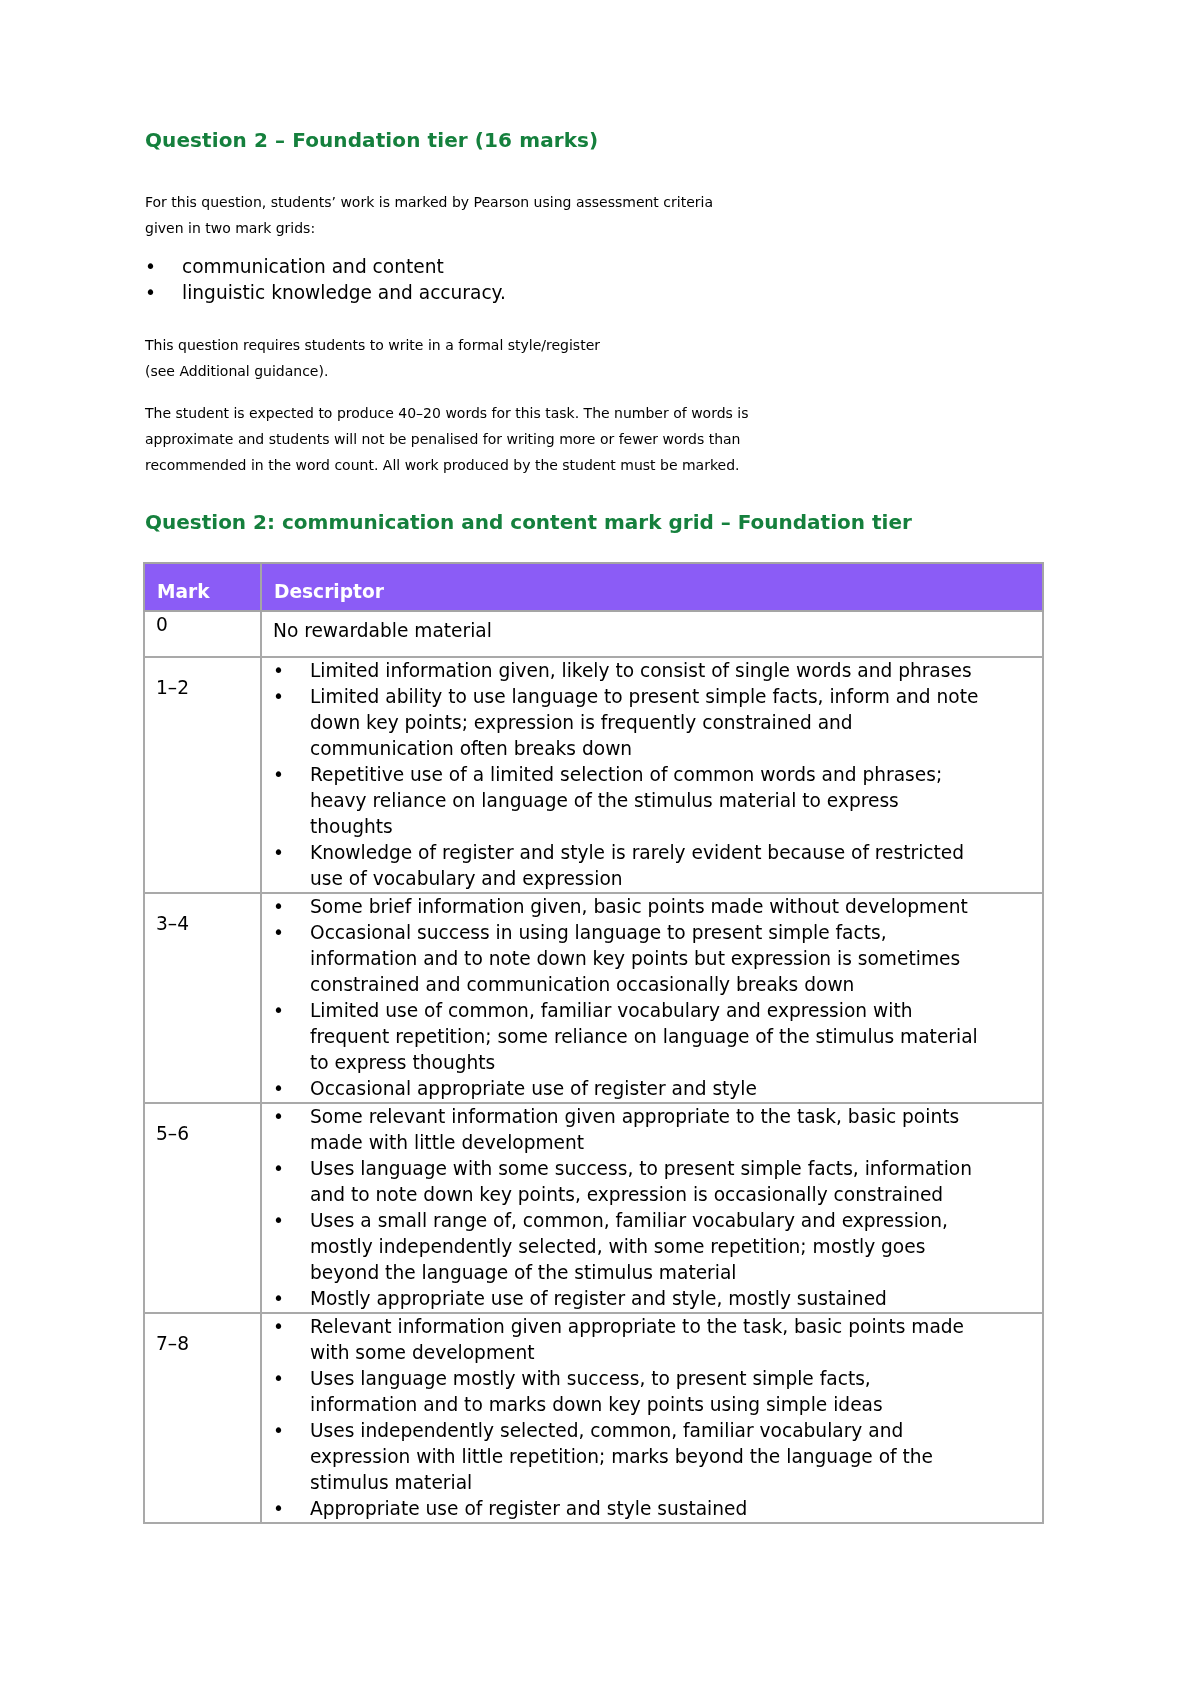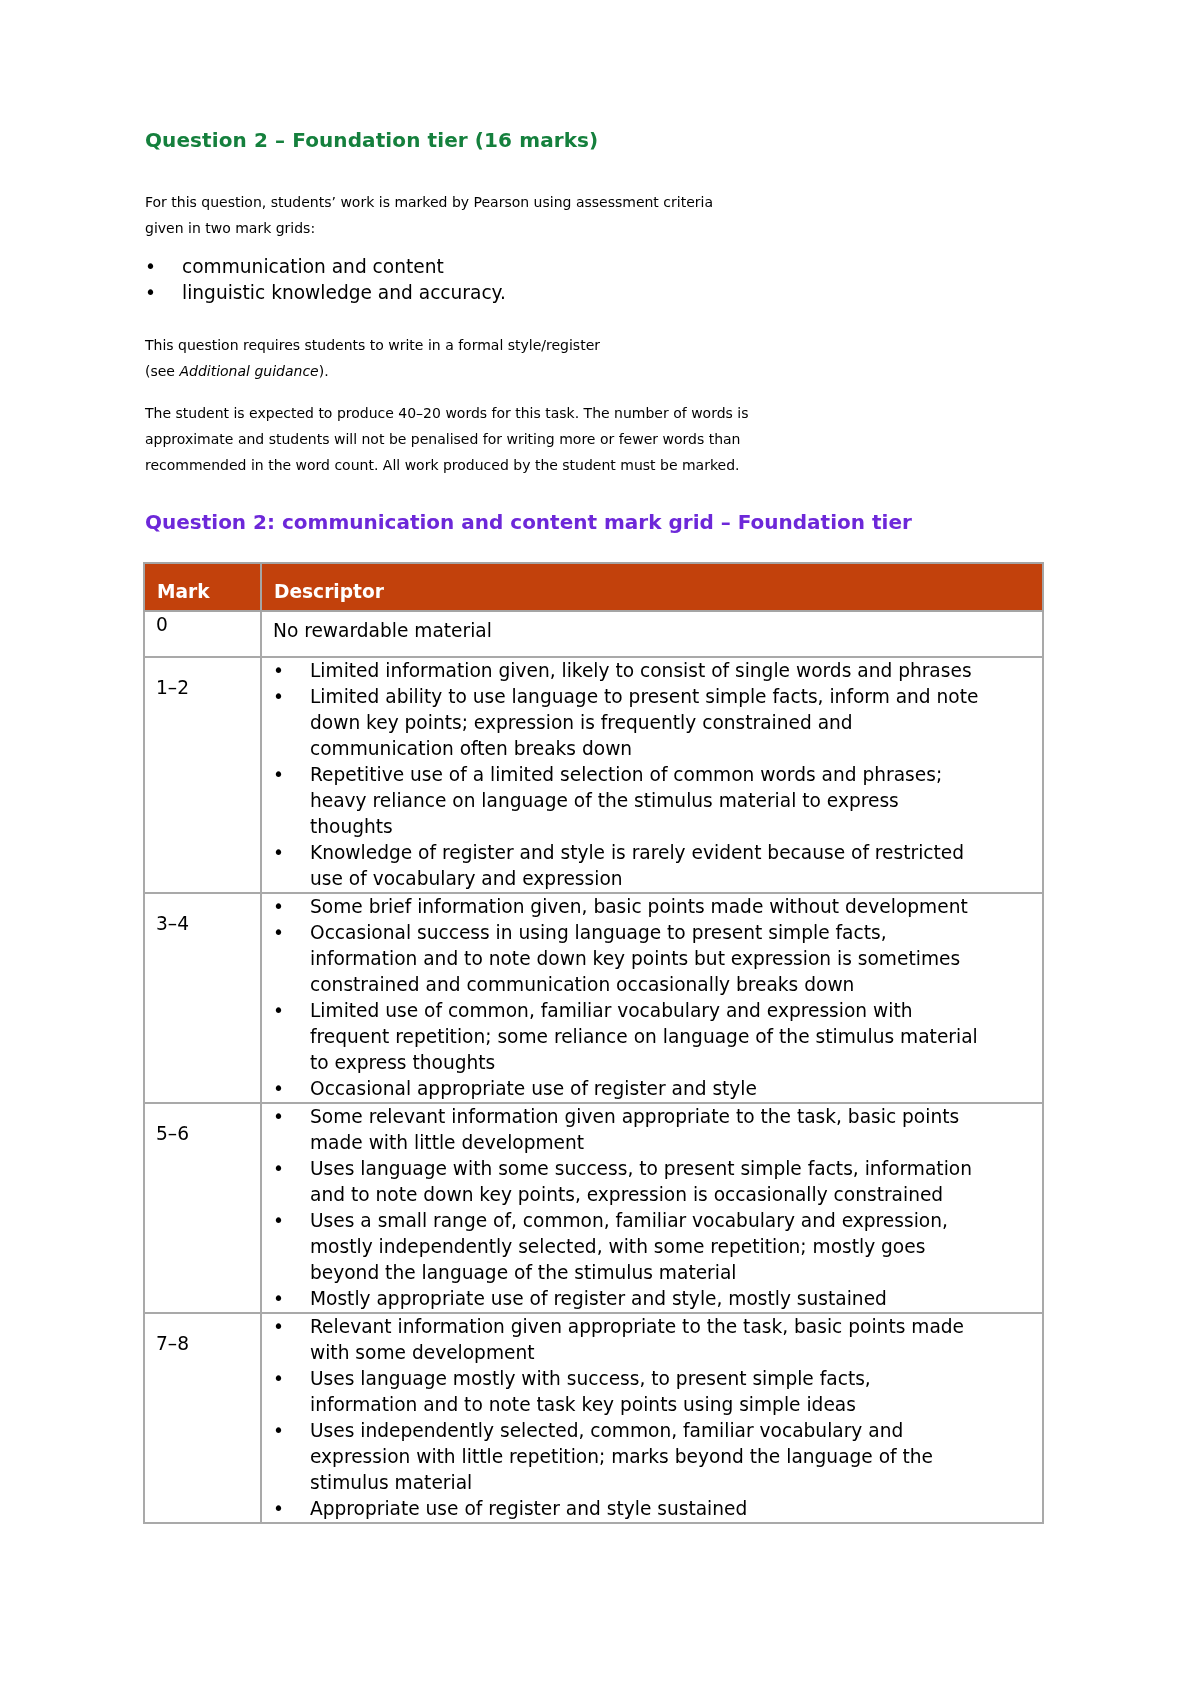--- a/index.html
+++ b/index.html
@@ -61,35 +61,35 @@
       top: 0;
     }
     .p2 { top: 332px; }
     .p3 { top: 400px; }
     .h2 {
       position: absolute;
       top: 510px;
       left: 0;
       font-size: 20px;
       font-weight: bold;
-      color: #6d28d9;
+      color: #15803d;
       white-space: nowrap;
       text-align: center;
     }
     table.grid {
       position: absolute;
       top: 562px;
       left: -2px;
       width: 901px;
       border-collapse: collapse;
       font-size: 18.6px;
       line-height: 26px;
     }
     table.grid th {
-      background: #c2410c;
+      background: #8b5cf6;
       color: #ffffff;
       font-weight: bold;
       text-align: left;
       height: 48px;
       padding: 10px 0 0 12px;
       vertical-align: middle;
       border: 2px solid #A5A5A5;
       box-sizing: border-box;
     }
     table.grid td {
@@ -113,21 +113,21 @@
     ul.desc-list li {
       position: relative;
       padding-left: 37px;
     }
     ul.desc-list li .dot {
       position: absolute;
       left: 0;
       top: 0;
     }
     ul.desc-list li .line { display: block; }
-    .it { font-style: italic; }
+    .it { }
   </style>
 </head>
 <body>
 
 <div class="page">
 
   <div class="h1">Question 2 – Foundation tier (16 marks)</div>
 
   <div class="para p1">
     <span class="line">For this question, students’ work is marked by Pearson using assessment criteria</span>
@@ -257,21 +257,21 @@
           <td class="desc">
             <ul class="desc-list">
               <li>
                 <span class="dot">•</span>
                 <span class="line">Relevant information given appropriate to the task, basic points made</span>
                 <span class="line">with some development</span>
               </li>
               <li>
                 <span class="dot">•</span>
                 <span class="line">Uses language mostly with success, to present simple facts,</span>
-                <span class="line">information and to note task key points using simple ideas</span>
+                <span class="line">information and to marks down key points using simple ideas</span>
               </li>
               <li>
                 <span class="dot">•</span>
                 <span class="line">Uses independently selected, common, familiar vocabulary and</span>
                 <span class="line">expression with little repetition; marks beyond the language of the</span>
                 <span class="line">stimulus material</span>
               </li>
               <li>
                 <span class="dot">•</span>
                 <span class="line">Appropriate use of register and style sustained</span>

